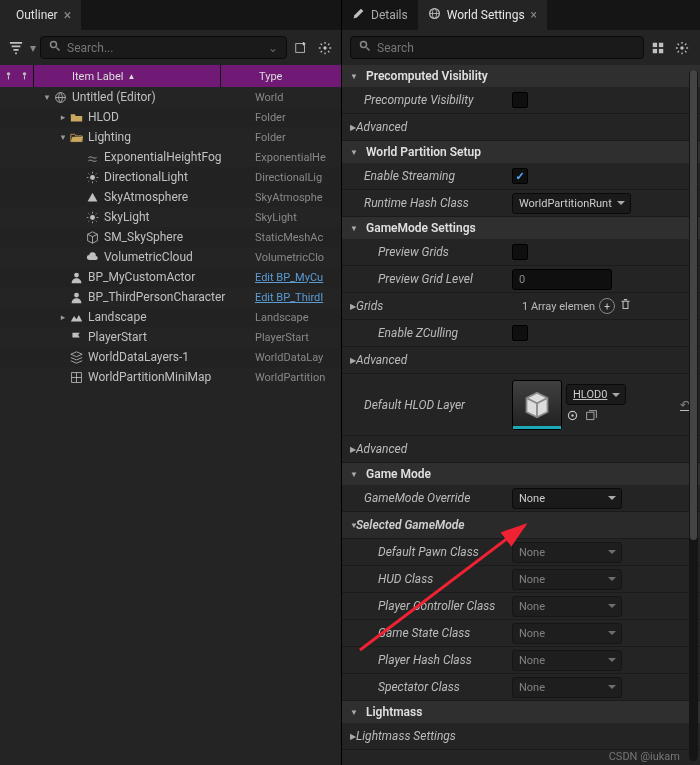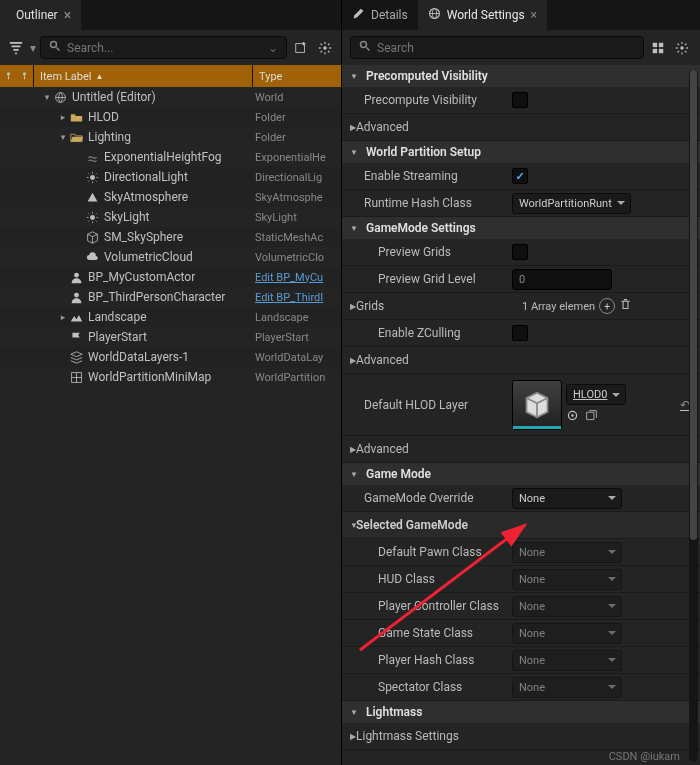--- a/index.html
+++ b/index.html
@@ -14,21 +14,21 @@
   .toolbar { display: flex; align-items: center; gap: 4px; padding: 6px 6px; background: #242424; }
   .search {
     flex: 1; display: flex; align-items: center; gap: 6px;
     background: #1a1a1a; border: 1px solid #0a0a0a; border-radius: 4px;
     padding: 3px 8px; color: #888;
   }
   .search input { background: transparent; border: none; outline: none; color: #c0c0c0; font-size: 12px; flex: 1; }
   .iconbtn { width: 20px; height: 20px; display: flex; align-items: center; justify-content: center; color: #c0c0c0; }
   .iconbtn svg { width: 14px; height: 14px; }
 
-  .outliner-header { display: flex; background: #a16207; height: 22px; font-size: 11px; color: #ddd; }
+  .outliner-header { display: flex; background: #701a75; height: 22px; font-size: 11px; color: #ddd; gap: 32px; }
   .oh-left { width: 34px; border-right: 1px solid #111; display: flex; align-items: center; justify-content: space-around; }
   .oh-label { flex: 1; padding-left: 6px; display: flex; align-items: center; gap: 4px; border-right: 1px solid #111; }
   .oh-type { width: 88px; padding-left: 6px; display: flex; align-items: center; }
 
   .tree { flex: 1; overflow: hidden; background: #242424; }
   .row { display: flex; align-items: center; height: 20px; font-size: 12px; }
   .row .indent { display: inline-block; }
   .row .arrow { width: 10px; text-align: center; color: #999; font-size: 9px; }
   .row .ico { width: 16px; height: 16px; display: flex; align-items: center; justify-content: center; margin-right: 4px; }
   .row .ico svg { width: 13px; height: 13px; }
@@ -46,21 +46,21 @@
   .rtoolbar { display: flex; align-items: center; gap: 4px; padding: 6px 8px; background: #242424; }
   .scroll { flex: 1; overflow-y: auto; overflow-x: hidden; position: relative; }
   .scroll::-webkit-scrollbar { width: 10px; }
   .scroll::-webkit-scrollbar-track { background: #1a1a1a; }
   .scroll::-webkit-scrollbar-thumb { background: #444; border-radius: 5px; }
 
   .cat { background: #2f2f2f; padding: 4px 8px; display: flex; align-items: center; gap: 6px; color: #e0e0e0; font-weight: 600; font-size: 12px; }
   .cat .arrow, .proprow .arrow { font-size: 8px; color: #aaa; width: 10px; }
 
   .proprow { display: flex; align-items: center; min-height: 27px; border-bottom: 1px solid #1a1a1a; padding: 2px 6px 2px 0; }
-  .proprow .plabel { width: 170px; padding-left: 22px; color: #bbb; white-space: nowrap; overflow: hidden; text-overflow: ellipsis; }
+  .proprow .plabel { width: 170px; padding-left: 22px; color: #bbb; white-space: nowrap; overflow: hidden; text-overflow: ellipsis; font-style: italic; }
   .proprow .plabel.deep { padding-left: 36px; }
   .proprow .pval { flex: 1; display: flex; align-items: center; gap: 4px; }
   .cbx { width: 16px; height: 16px; background: #0f0f0f; border: 1px solid #000; border-radius: 2px; display: flex; align-items: center; justify-content: center; }
   .cbx.checked::after { content: "✓"; color: #58aaff; font-size: 11px; font-weight: bold; }
   .combo { background: #1a1a1a; border: 1px solid #0a0a0a; border-radius: 3px; padding: 3px 18px 3px 6px; color: #ccc; font-size: 11px; position: relative; min-width: 100px; white-space: nowrap; overflow: hidden; text-overflow: ellipsis; }
   .combo::after { content: ""; position: absolute; right: 5px; top: 50%; width: 0; border-left: 4px solid transparent; border-right: 4px solid transparent; border-top: 4px solid #aaa; transform: translateY(-50%); }
   .combo.disabled { opacity: 0.55; }
   .numbox { background: #0f0f0f; border: 1px solid #000; border-radius: 3px; padding: 3px 6px; color: #888; font-size: 11px; min-width: 100px; }
   .arraytext { color: #bbb; font-size: 11px; }
   .btn-circle { width: 16px; height: 16px; border: 1px solid #888; border-radius: 50%; display: flex; align-items: center; justify-content: center; color: #ccc; font-size: 10px; }

